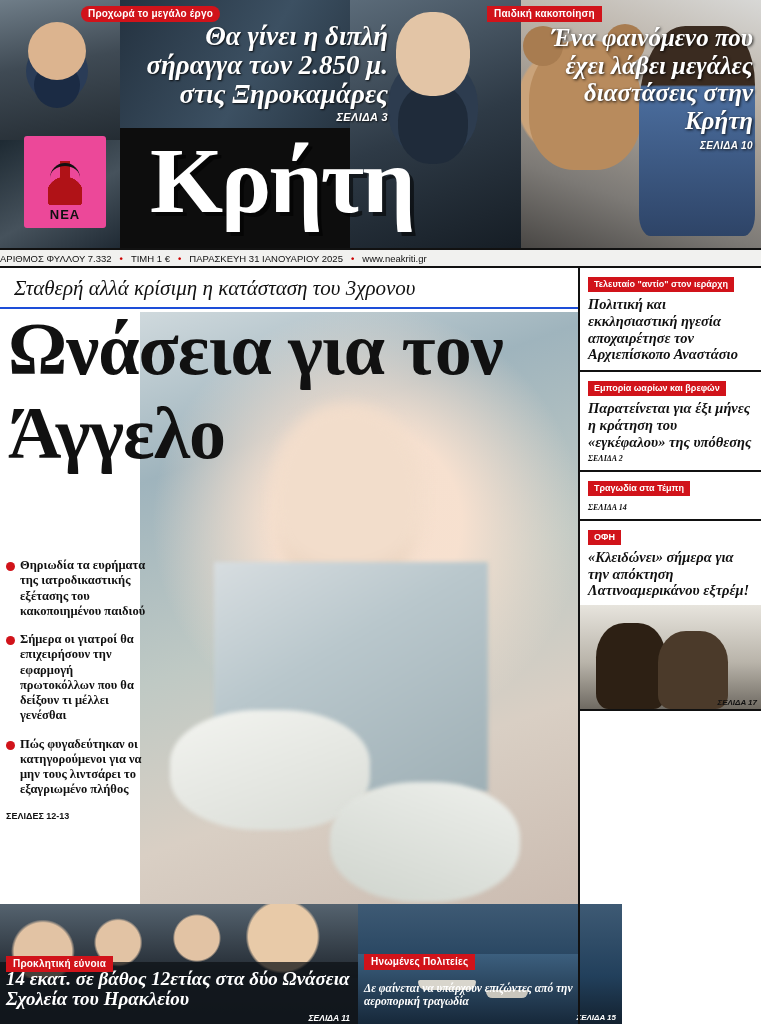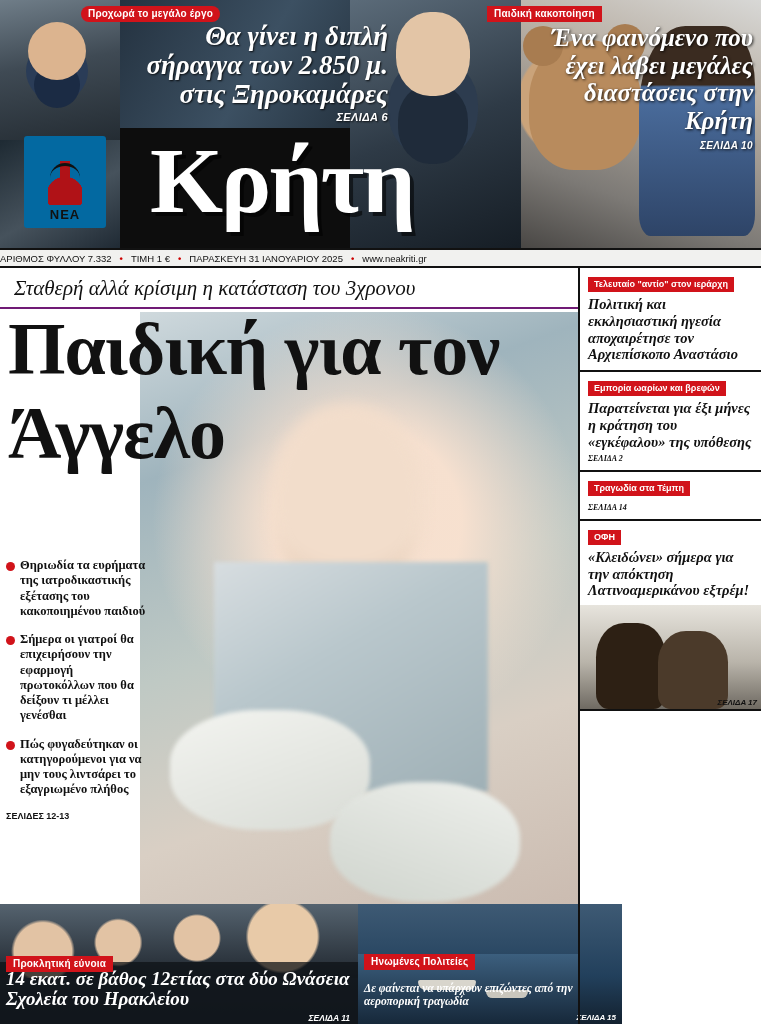--- a/index.html
+++ b/index.html
@@ -88,21 +88,21 @@
   .mh-head-2 {
     position:absolute; right:8px; top:24px; width:206px; text-align:right;
     color:#fff; font-family:"Liberation Serif", serif; font-weight:bold; font-style:italic;
     font-size:25px; line-height:1.1; text-shadow:1px 1px 3px rgba(0,0,0,.85);
   }
   .mh-head-2 .pg { display:block; font-size:10px; font-family:"Liberation Sans", sans-serif;
     font-style:italic; letter-spacing:.4px; margin-top:6px; }
 
   .logo-wrap { position:absolute; left:24px; top:128px; width:470px; height:112px; }
   .logo-badge {
-    position:absolute; left:0; top:8px; width:82px; height:92px; background:#0369a1; border-radius:3px;
+    position:absolute; left:0; top:8px; width:82px; height:92px; background:#ec4899; border-radius:3px;
     display:flex; flex-direction:column; align-items:center; justify-content:flex-end; padding-bottom:6px;
   }
   .logo-badge .cretan {
     width:34px; height:44px; margin-bottom:2px;
     background:
       linear-gradient(#b01217,#b01217) 50% 0/10px 30px no-repeat,
       radial-gradient(circle at 50% 78%, #b01217 0 48%, rgba(0,0,0,0) 49%);
     position:relative;
   }
   .logo-badge .cretan:before{
@@ -126,21 +126,21 @@
   .mh-strip span.sep { color:#c00; font-weight:bold; }
 
   
   .body-area { position:relative; width:761px; height:756px; }
 
   .col-main { position:absolute; left:0; top:0; width:578px; height:756px; }
   .col-right { position:absolute; left:578px; top:0; width:183px; height:756px; border-left:2px solid #111; }
 
   .overline {
     font-family:"Liberation Serif", serif; font-style:italic; font-size:21px; color:#111;
-    padding:8px 10px 6px 14px; border-bottom:2px solid #701a75;
+    padding:8px 10px 6px 14px; border-bottom:2px solid #1d4ed8;
   }
 
   .lead-photo {
     position:absolute; left:140px; top:44px; width:438px; height:620px;
     background:
       radial-gradient(circle at 52% 34%, rgba(250,226,208,.95) 0 20%, rgba(250,226,208,0) 46%),
       linear-gradient(160deg,#cfd9dd 0%, #9fb4bd 22%, #bfc9c4 48%, #d9cfc4 70%, #c9b9ae 100%);
     filter: blur(0.4px);
   }
   .lead-photo .face {
@@ -277,21 +277,21 @@
     <div class="mh-photo-right">
       <div class="teddy"></div>
       <div class="child"></div>
     </div>
 
     <div class="kicker mh-kicker-1">Προχωρά το μεγάλο έργο</div>
     <div class="kicker mh-kicker-2">Παιδική κακοποίηση</div>
 
     <div class="mh-head-1">
       <span>Θα γίνει η διπλή σήραγγα των 2.850 μ. στις Ξηροκαμάρες</span>
-      <span class="pg">ΣΕΛΙΔΑ 6</span>
+      <span class="pg">ΣΕΛΙΔΑ 3</span>
     </div>
 
     <div class="mh-head-2">
       <span>Ένα φαινόμενο που έχει λάβει μεγάλες διαστάσεις στην Κρήτη</span>
       <span class="pg">ΣΕΛΙΔΑ 10</span>
     </div>
 
     <div class="logo-wrap">
       <div class="logo-badge">
         <div class="cretan"></div>
@@ -317,21 +317,21 @@
       <div class="overline">Σταθερή αλλά κρίσιμη η κατάσταση του 3χρονου</div>
 
       <div class="lead-photo">
         <div class="face"></div>
         <div class="shirt"></div>
         <div class="glove1"></div>
         <div class="glove2"></div>
       </div>
 
       <div class="headline">
-        <span>Παιδική για τον</span>
+        <span>Ωνάσεια για τον</span>
         <span class="l2">Άγγελο</span>
       </div>
 
       <div class="bullets">
         <div class="bullet">
           <div class="dot"></div>
           <div class="txt">Θηριωδία τα ευρήματα της ιατροδικαστικής εξέτασης του κακοποιημένου παιδιού</div>
         </div>
         <div class="bullet">
           <div class="dot"></div>

